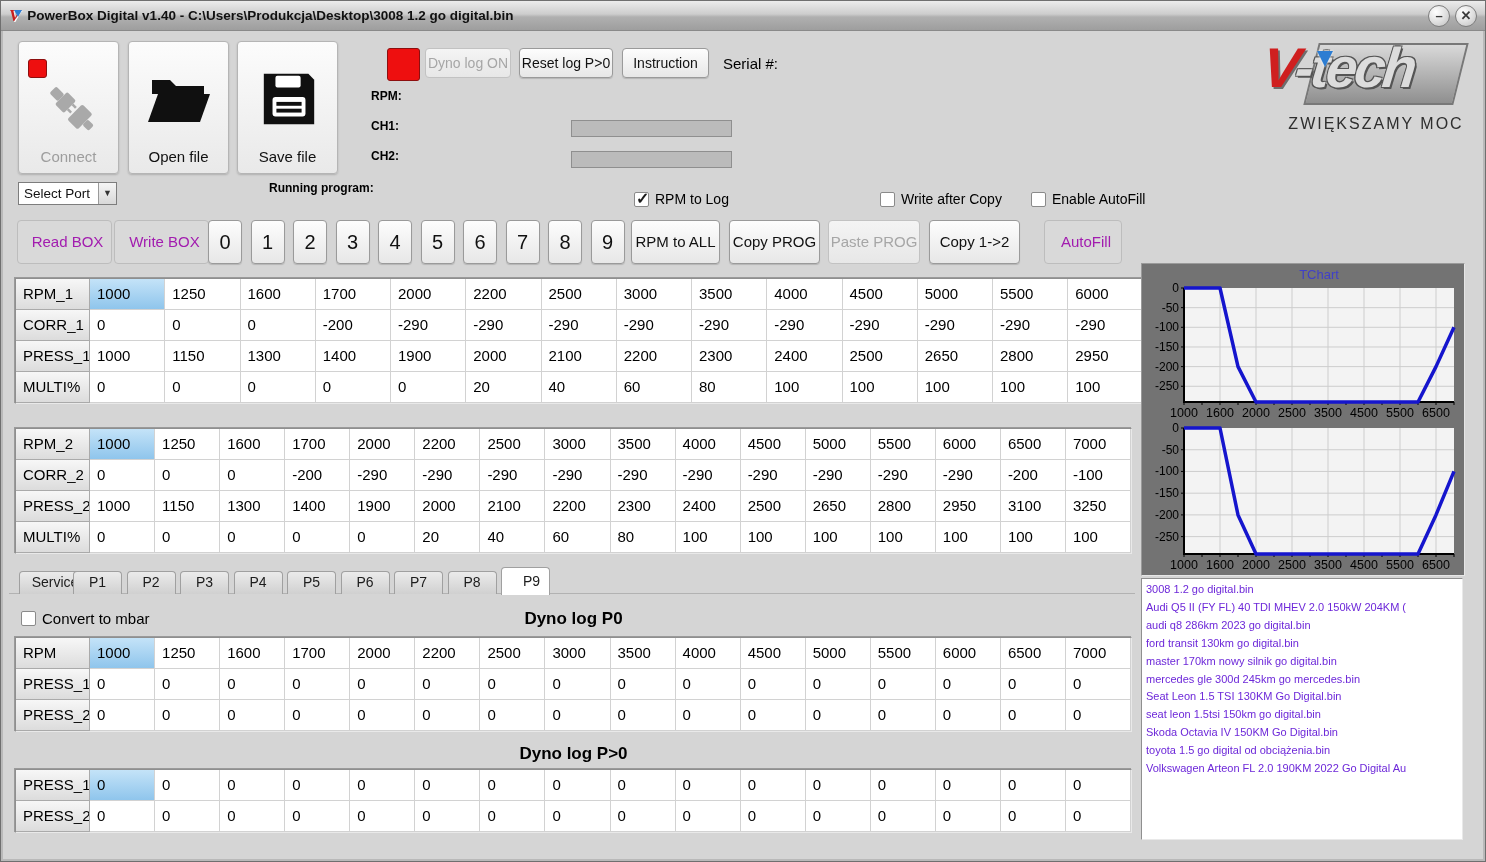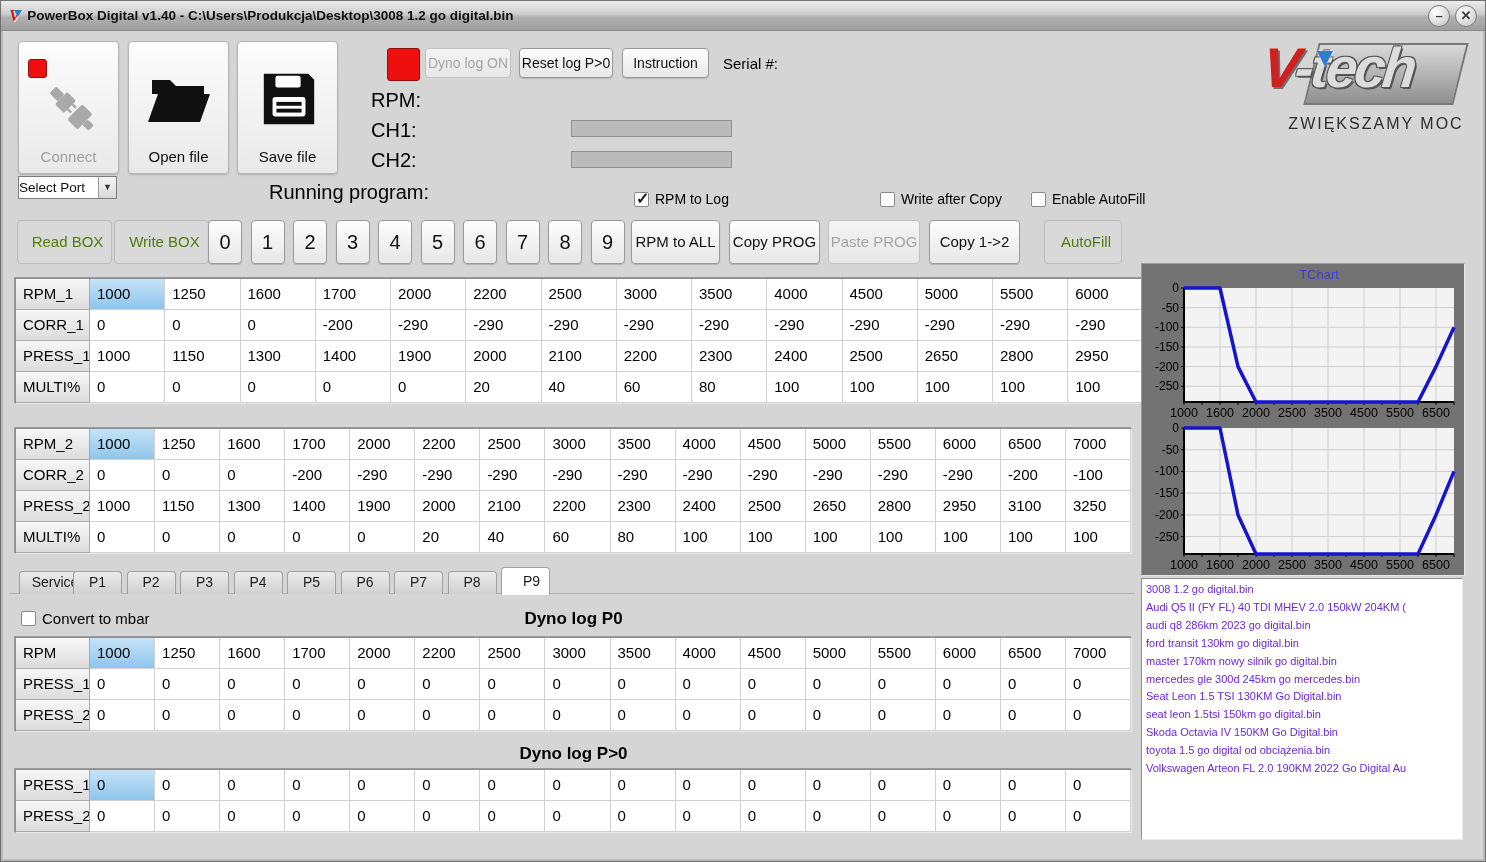--- a/index.html
+++ b/index.html
@@ -27,32 +27,32 @@
     background: radial-gradient(circle at 35% 30%, #ffffff 0%, #dedede 55%, #bdbdbd 100%);
     border:1px solid #7d7d7d; color:#3a3a3a; font-weight:bold; text-align:center;
     line-height:19px; font-size:13px; cursor:default; }
   
   .btn {
     position:absolute; border:1px solid #9a9a9a; border-radius:4px;
     background: linear-gradient(#fdfdfd, #e7e7e7); color:#111;
     font-size:15px; text-align:center; box-shadow: 0 1px 1px rgba(0,0,0,.15);
   }
   .btn.dim { color:#a6a6a6; background:linear-gradient(#f4f4f4,#e7e7e7); border-color:#c2c2c2; box-shadow:none; }
-  .btn.flat { color:#4d7c0f; background:#d9d9d9; border-color:#bdbdbd; box-shadow:none;padding-left:6px; }
+  .btn.flat { color:#a21caf; background:#d9d9d9; border-color:#bdbdbd; box-shadow:none;padding-left:6px; }
   .bigbtn { position:absolute; width:101px; height:133px; border:1px solid #b5b5b5; border-radius:4px;
     background: linear-gradient(#fcfcfc, #e9e9e9); box-shadow: 0 1px 2px rgba(0,0,0,.18); }
   .bigbtn .cap { position:absolute; bottom:8px; width:100%; text-align:center; font-size:15px; color:#111; }
   .bigbtn .cap.dim { color:#9d9d9d; }
   .red-ind { position:absolute; background:#ee0f0f; border:1px solid #8d0f0f; border-radius:3px; }
   .lbl { position:absolute; color:#000; }
-  .bold17 { font-weight:normal; font-size:20px; }
+  .bold17 { font-weight:bold; font-size:12px; }
   .pbar { position:absolute; width:161px; height:17px; background:#bbbbbb; border:1px solid #8f8f8f; }
   
-  .combo { position:absolute; left:17px; top:175px; width:99px; height:23px; background:#fff;
-    border:1px solid #7d7d7d; font-size:13.5px; line-height:21px; color:#111; }
+  .combo { position:absolute; left:17px; top:181px; width:99px; height:23px; background:#fff;
+    border:1px solid #7d7d7d; font-size:13.5px; line-height:21px; padding-left:5px; color:#111; }
   .combo .arrow { position:absolute; right:0; top:0; width:18px; height:100%;
     background:linear-gradient(#f5f5f5,#d8d8d8); border-left:1px solid #9a9a9a; text-align:center;
     font-size:9px; line-height:21px; color:#333; }
   
   .cbrow { position:absolute; display:flex; align-items:center; gap:6px; font-size:14px; color:#000; }
   .cb { width:15px; height:15px; background:#fff; border:1px solid #8a8a8a; border-radius:2px; position:relative; flex:none; }
   .cb.checked::after { content:"\2713"; position:absolute; top:-4px; left:1px; font-size:16px; font-weight:bold; color:#1a1a1a; }
   
   .vtech { position:absolute; left:1262px; top:40px; width:206px; height:102px; }
   .vtech .badge { position:absolute; left:48px; top:2px; width:150px; height:62px;

